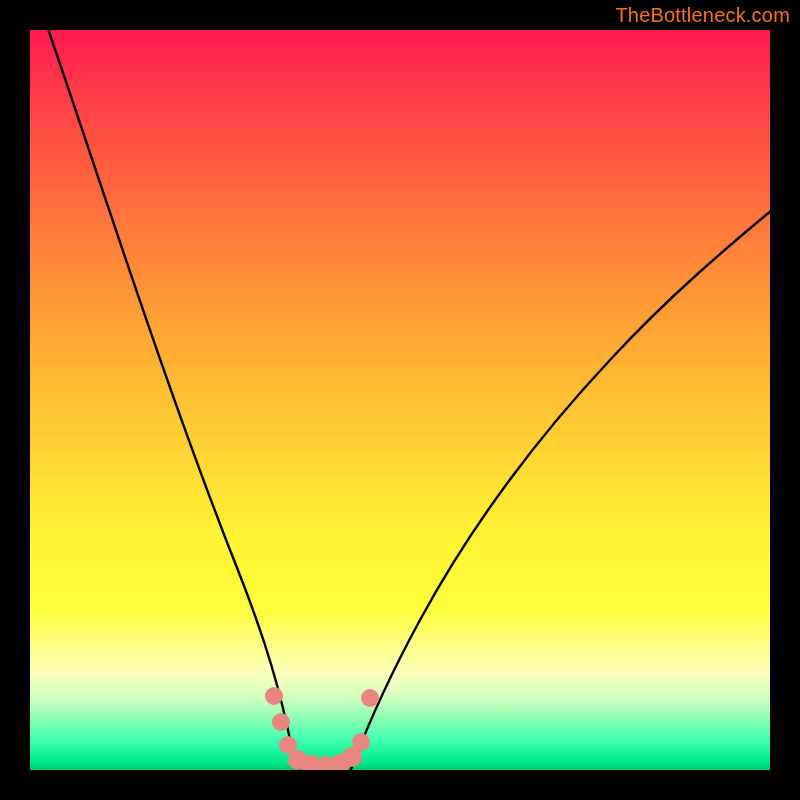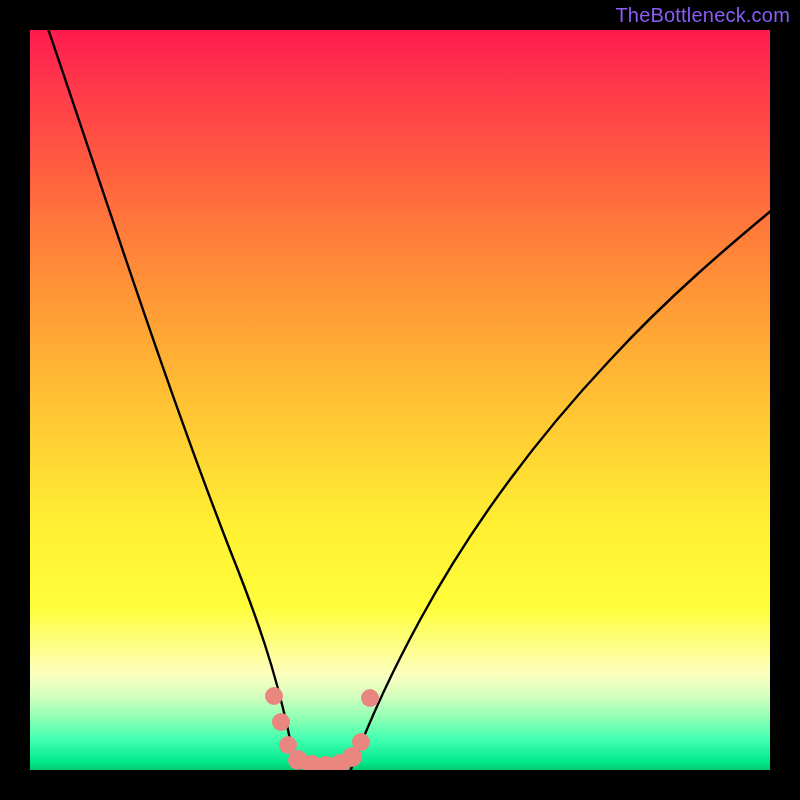--- a/index.html
+++ b/index.html
@@ -50,21 +50,21 @@
     );
   }
   .curves {
     position: absolute;
     inset: 0;
   }
   .watermark {
     position: absolute;
     top: 4px;
     right: 10px;
-    color: #8b5cf6;
+    color: #f97316;
     font-size: 20px;
     font-weight: 500;
     letter-spacing: 0.2px;
     user-select: none;
   }
 </style>
 </head>
 <body>
 
 <div class="frame">

